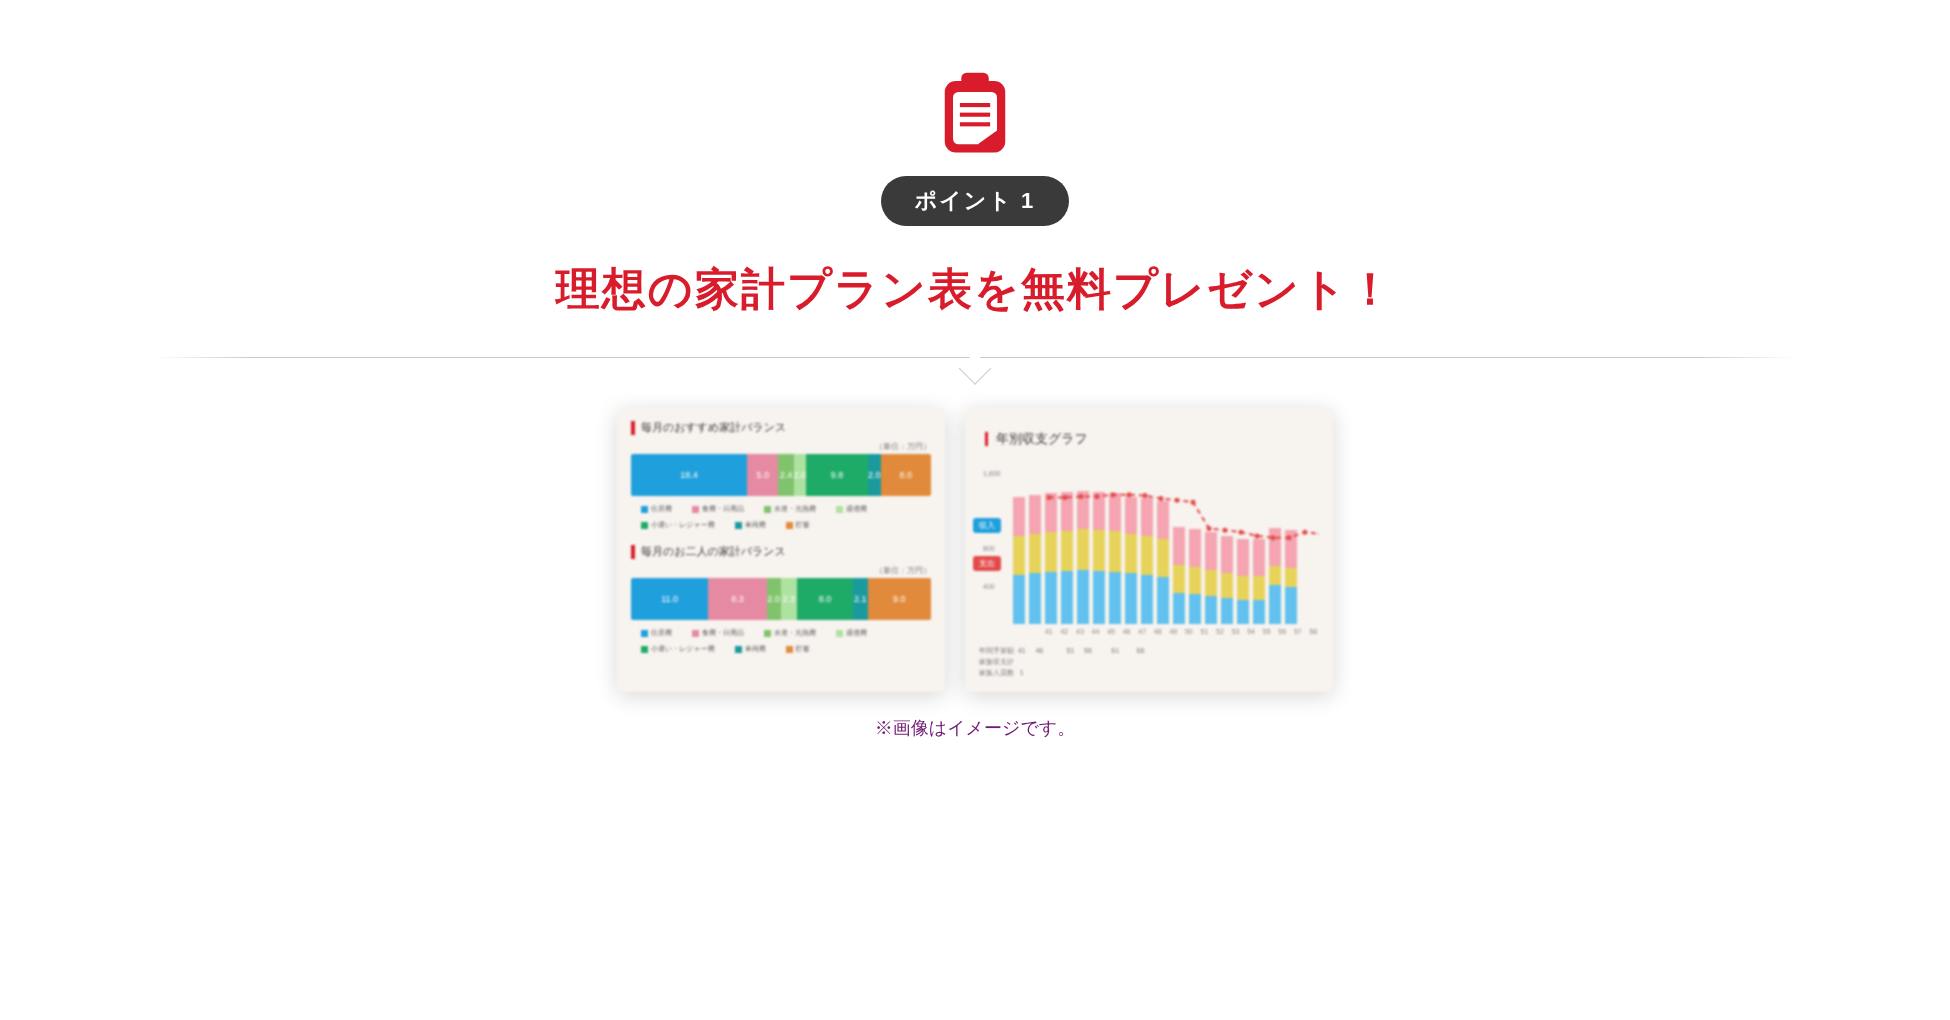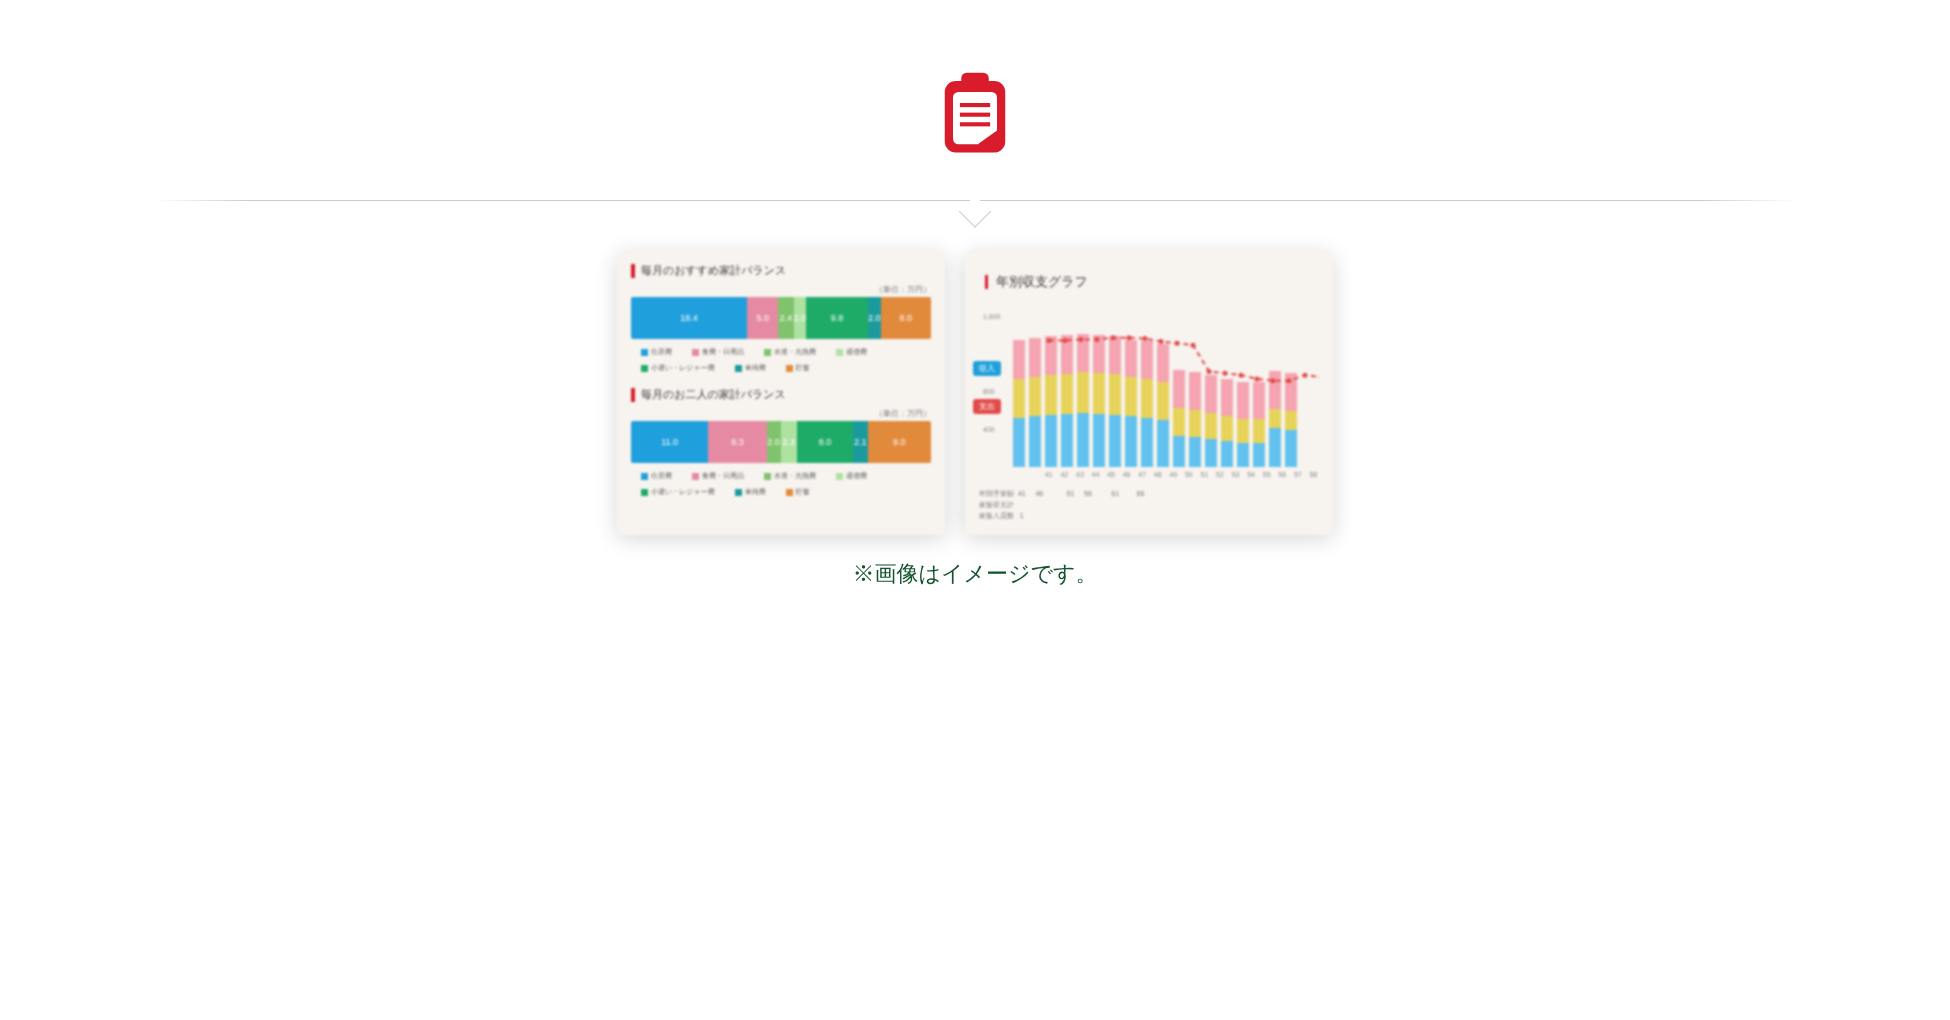--- a/index.html
+++ b/index.html
@@ -37,42 +37,44 @@
   .chart-area { position:relative; height:160px; display:flex; align-items:flex-end; gap:4px; padding:0 4px; }
   .col { width:12px; display:flex; flex-direction:column; justify-content:flex-end; }
   .red-line { position:absolute; left:0; right:0; top:0; bottom:0; pointer-events:none; }
 
   .axis-labels { display:flex; justify-content:flex-start; gap:4px; padding-left:34px; margin-top:4px; }
   .axis-labels span{ font-size:7px; color:#888; width:12px; text-align:center; }
   .chip { position:absolute; font-size:8px; color:#fff; padding:2px 6px; border-radius:3px; }
   .chip.blue{ background:#1fa0dc; left:-6px; top:54px;} .chip.red{ background:#e24a4a; left:-6px; top:92px;}
   .right-legend{ font-size:7px; color:#777; margin-top:10px; line-height:11px; white-space:pre; }
 
-  .caption { text-align:center; font-size:22px; color:#14532d; margin-top:24px; }
+  .caption { text-align:center; font-size:18px; color:#701a75; margin-top:24px; }
   .desc { text-align:center; font-size:28px; color:#222; margin-top:48px; font-weight:500; letter-spacing:0.5px;}
 
 </style>
 </head>
 <body>
 <div class="page">
 
 <div class="top-icon-wrap">
   <span class="clipboard-icon">
     <svg viewBox="0 0 64 64" width="88" height="88">
       <rect x="10" y="8" width="44" height="52" rx="8" fill="#d91c2b"></rect>
       <rect x="22" y="2" width="20" height="12" rx="4" fill="#d91c2b"></rect>
       <rect x="16" y="16" width="32" height="38" rx="4" fill="#fff"></rect>
       <rect x="21" y="24" width="22" height="3" fill="#d91c2b"></rect>
       <rect x="21" y="31" width="22" height="3" fill="#d91c2b"></rect>
       <rect x="21" y="38" width="22" height="3" fill="#d91c2b"></rect>
       <path d="M48 44 L48 60 L34 54 Z" fill="#d91c2b"></path>
     </svg>
   </span>
+  <div><span class="badge">ポイント 1</span></div>
 </div>
 
+<div class="headline">理想の家計プラン表を無料プレゼント！</div>
 
 <div class="divider">
       <div class="notch"></div>
     </div>
 
 <div class="imgrow">
 
   <div class="card" id="left-card">
         <div class="mini-title">毎月のおすすめ家計バランス</div>
      <div class="unit">（単位：万円）</div>

